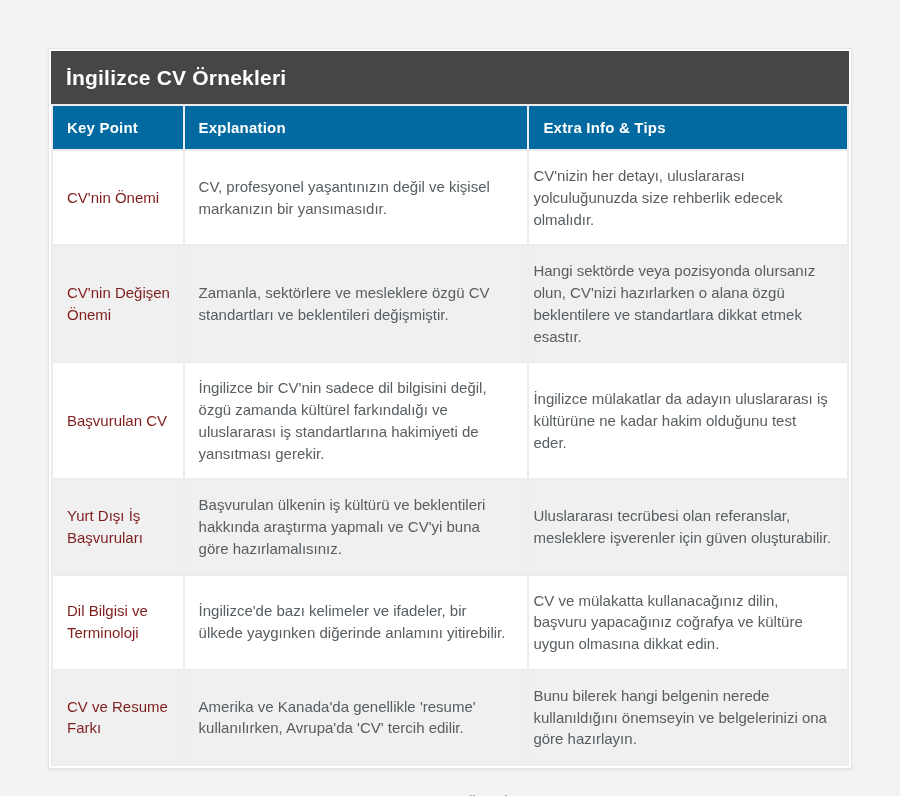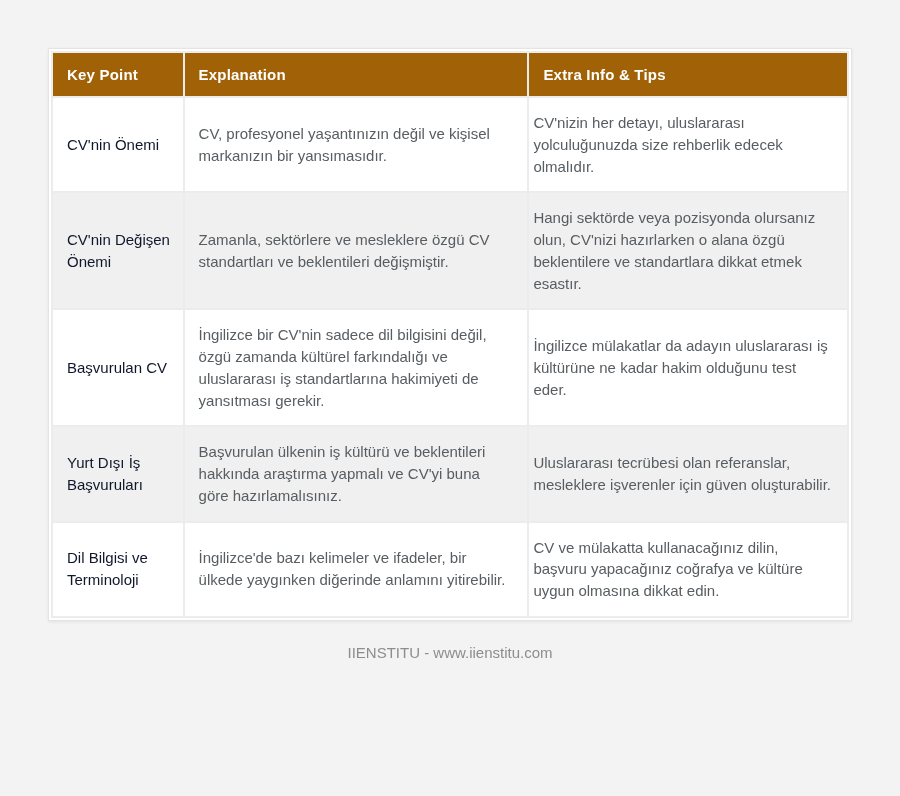--- a/index.html
+++ b/index.html
@@ -26,56 +26,57 @@
     letter-spacing: 0.2px;
   }
   table.cv-table {
     width: 100%;
     border-collapse: separate;
     border-spacing: 2px;
     background: #ececec;
     table-layout: fixed;
   }
   table.cv-table th {
-    background: #a16207;
+    background: #0369a1;
     color: #ffffff;
     font-size: 15px;
     font-weight: bold;
     text-align: left;
     padding: 13px 14px;
     letter-spacing: 0.2px;
   }
   table.cv-table col.c1 { width: 16.4%; }
   table.cv-table col.c2 { width: 43.4%; }
   table.cv-table col.c3 { width: 40.2%; }
   table.cv-table td {
     font-size: 15px;
     line-height: 1.45;
     color: #575d61;
     padding: 14px 14px;
     vertical-align: middle;
     background: #ffffff;
   }
   table.cv-table tr:nth-child(even) td { background: #f0f0f0; }
   table.cv-table td.key {
-    color: #0f172a;
+    color: #7f1d1d;
     padding-right: 12px;
   }
   table.cv-table td.tips { padding-left: 4px; }
   .footer {
     margin-top: 23px;
     text-align: center;
     font-size: 15px;
     color: #8d8d8d;
   }
 </style>
 </head>
 <body>
 
 <div class="card">
+  <div class="title-bar">İngilizce CV Örnekleri</div>
   <table class="cv-table">
     <colgroup>
       <col class="c1">
         <col class="c2">
         <col class="c3">
     </colgroup>
     <thead>
       <tr>
         <th>Key Point</th>
         <th>Explanation</th>
@@ -101,17 +102,22 @@
       <tr>
         <td class="key">Yurt Dışı İş Başvuruları</td>
         <td>Başvurulan ülkenin iş kültürü ve beklentileri hakkında araştırma yapmalı ve CV'yi buna göre hazırlamalısınız.</td>
         <td class="tips">Uluslararası tecrübesi olan referanslar, mesleklere işverenler için güven oluşturabilir.</td>
       </tr>
       <tr>
         <td class="key">Dil Bilgisi ve Terminoloji</td>
         <td>İngilizce'de bazı kelimeler ve ifadeler, bir ülkede yaygınken diğerinde anlamını yitirebilir.</td>
         <td class="tips">CV ve mülakatta kullanacağınız dilin, başvuru yapacağınız coğrafya ve kültüre uygun olmasına dikkat edin.</td>
       </tr>
+      <tr>
+        <td class="key">CV ve Resume Farkı</td>
+        <td>Amerika ve Kanada'da genellikle 'resume' kullanılırken, Avrupa'da 'CV' tercih edilir.</td>
+        <td class="tips">Bunu bilerek hangi belgenin nerede kullanıldığını önemseyin ve belgelerinizi ona göre hazırlayın.</td>
+      </tr>
     </tbody>
   </table>
 </div>
 
 <div class="footer">IIENSTITU - www.iienstitu.com</div>
 
 </body></html>

